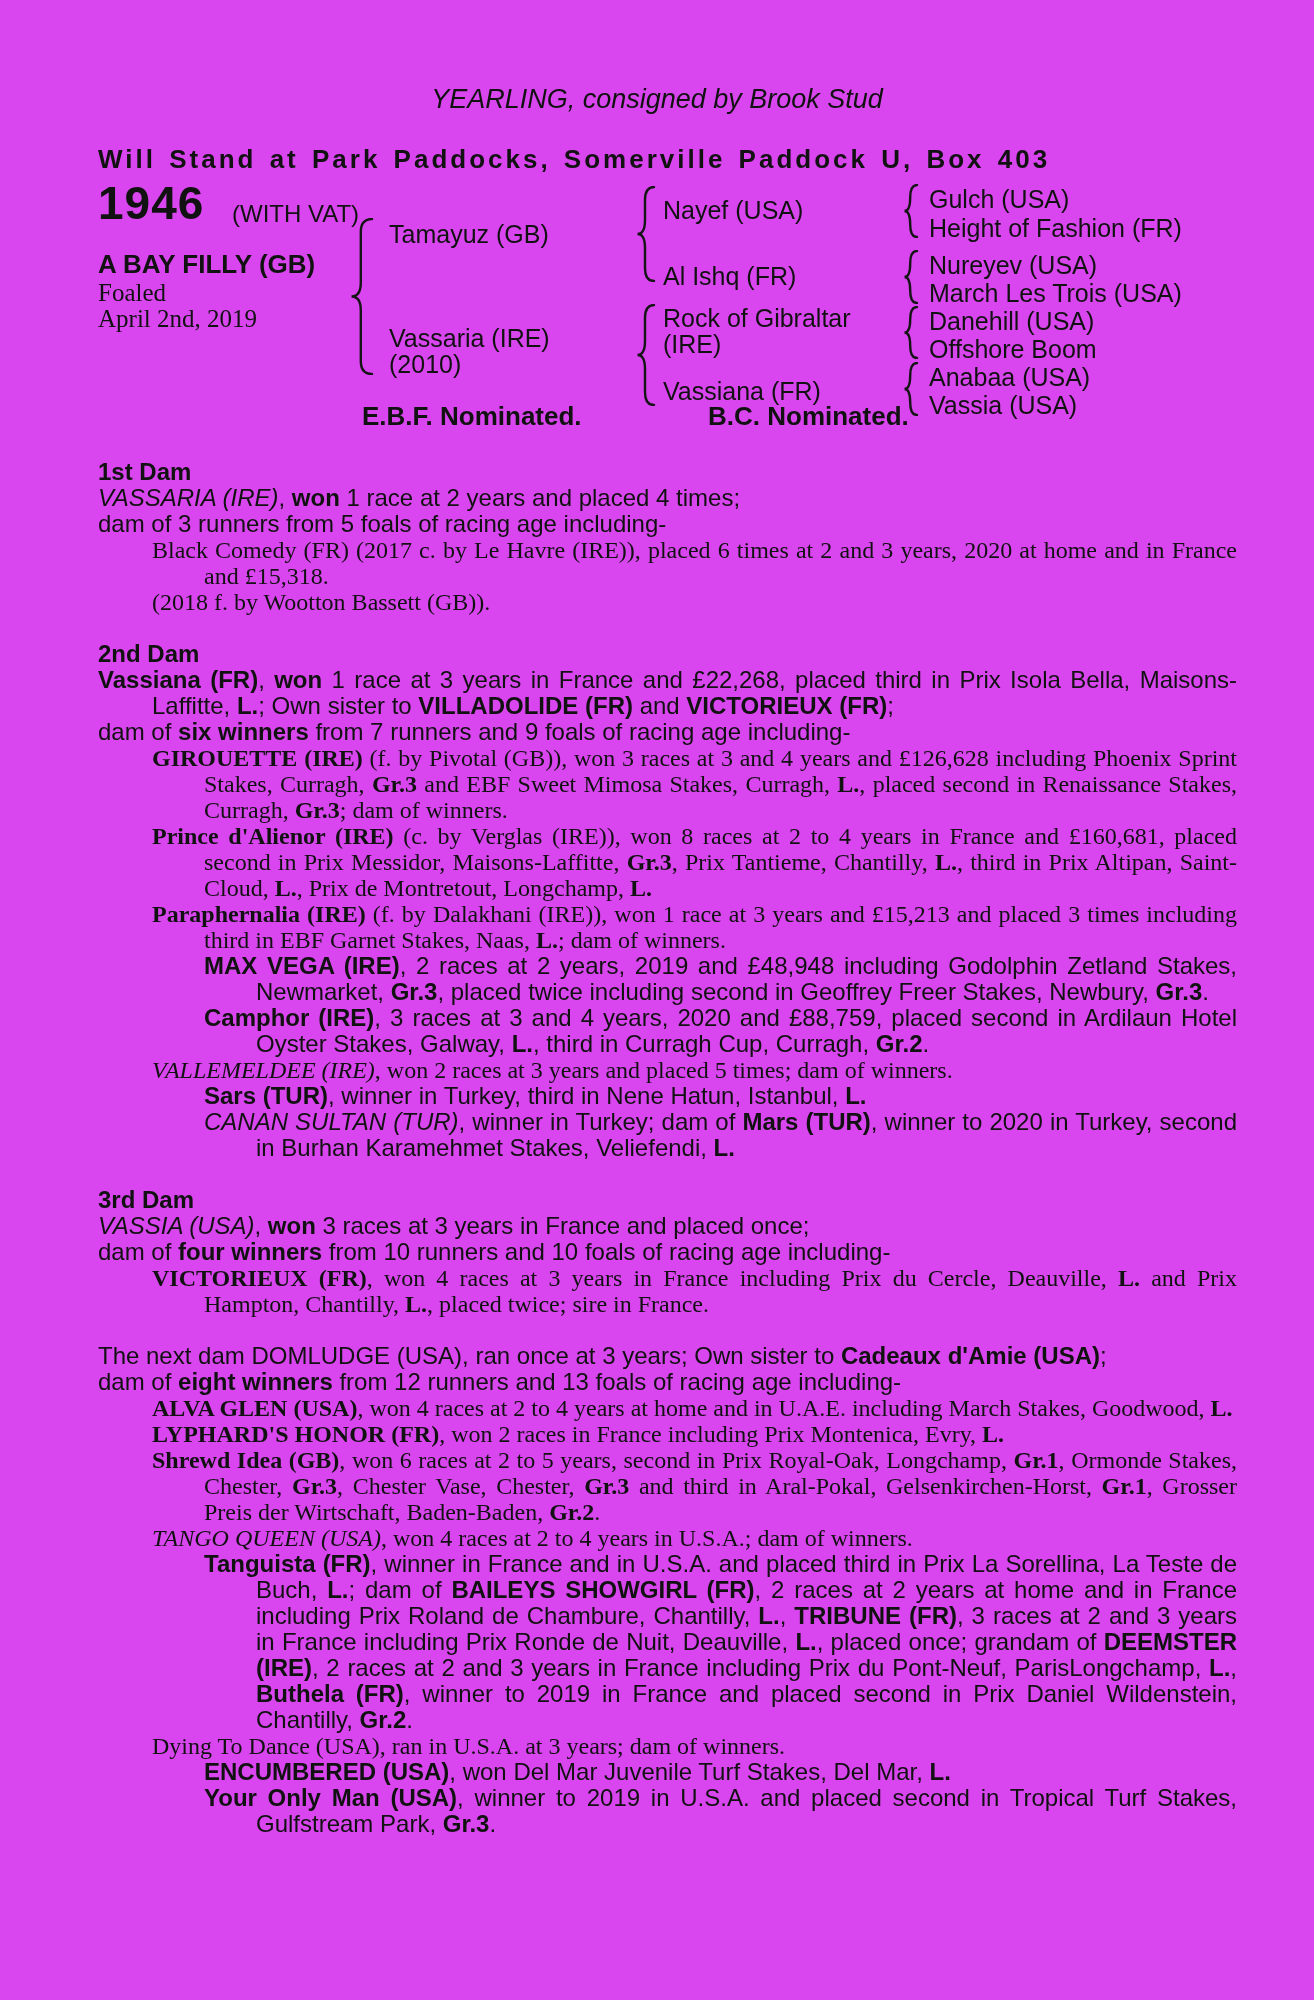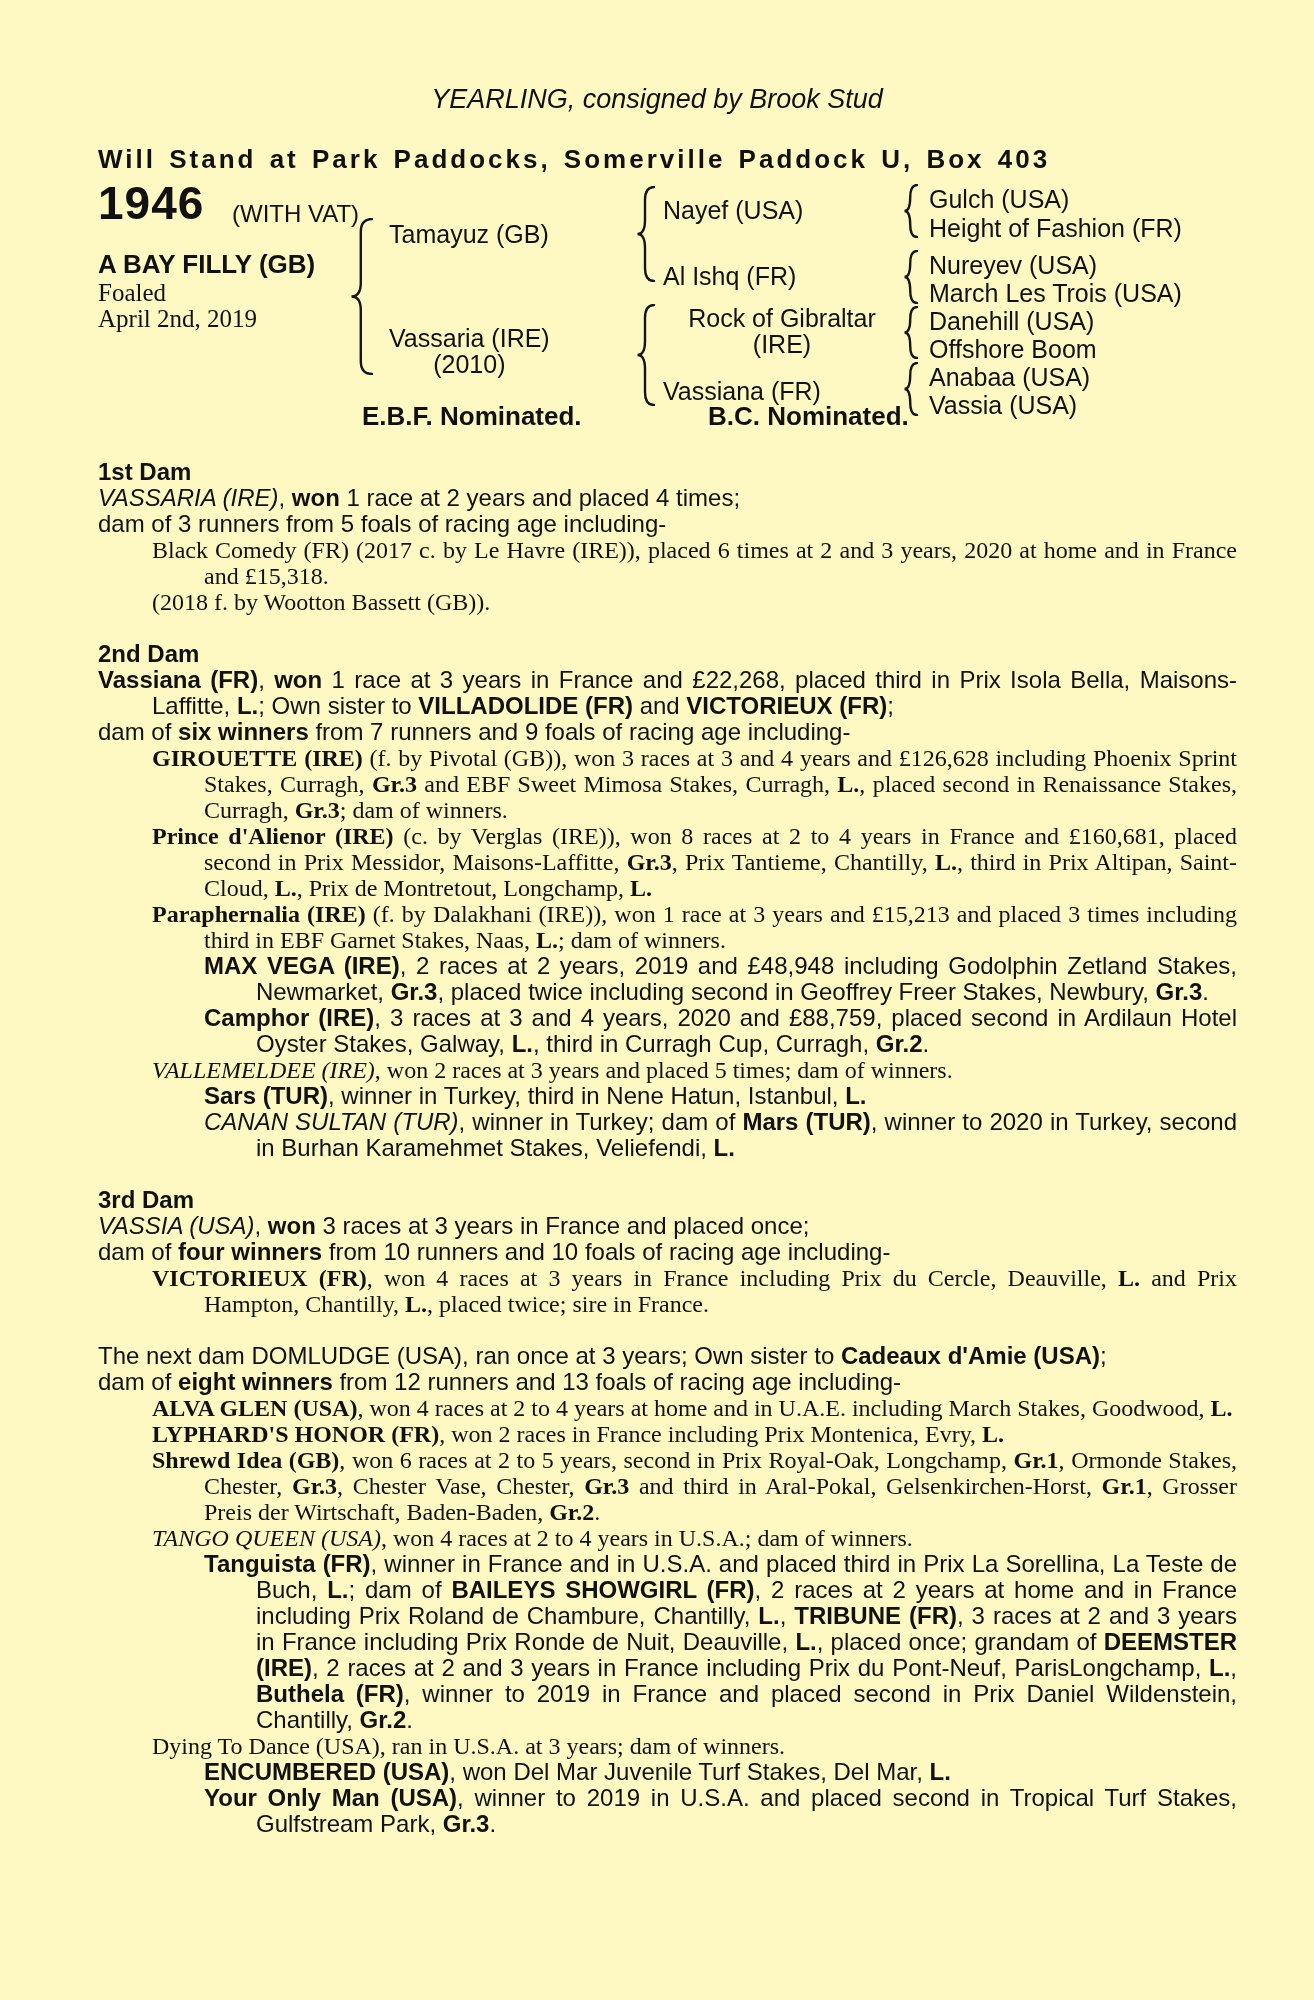--- a/index.html
+++ b/index.html
@@ -1,18 +1,18 @@
 <!DOCTYPE html>
 <html><head>
 <meta charset="utf-8">
 <style>
   html,body{margin:0;padding:0;background:#ffffff;}
-  #page{position:relative;width:1314px;height:2000px;background:#fef9c3;
+  #page{position:relative;width:1314px;height:2000px;background:#d946ef;
         font-family:"Liberation Sans","DejaVu Sans",sans-serif;color:#111;overflow:hidden;}
-  .abs{position:absolute;text-align:center;}
+  .abs{position:absolute;}
   .title{left:0;top:84px;width:100%;text-align:center;font-style:italic;font-size:27px;}
   .stand{left:98px;top:144px;font-weight:bold;font-size:26px;letter-spacing:3px;word-spacing:3px;white-space:nowrap;}
   .lot{left:98px;top:180px;font-size:46px;font-weight:bold;letter-spacing:1px;line-height:1;}
   .vat{left:232px;top:200px;font-size:24px;}
   .desc{left:98px;top:249px;font-size:26px;font-weight:bold;}
   .plain25{font-size:25px;line-height:26px;font-family:Liberation Serif, serif;}
   .ped-name{font-size:25px;line-height:26px;white-space:nowrap;}
   .ped-wrap{font-size:25px;line-height:26px;}
   .nom{font-size:26px;font-weight:bold;white-space:nowrap;}
   .brace{position:absolute;}

